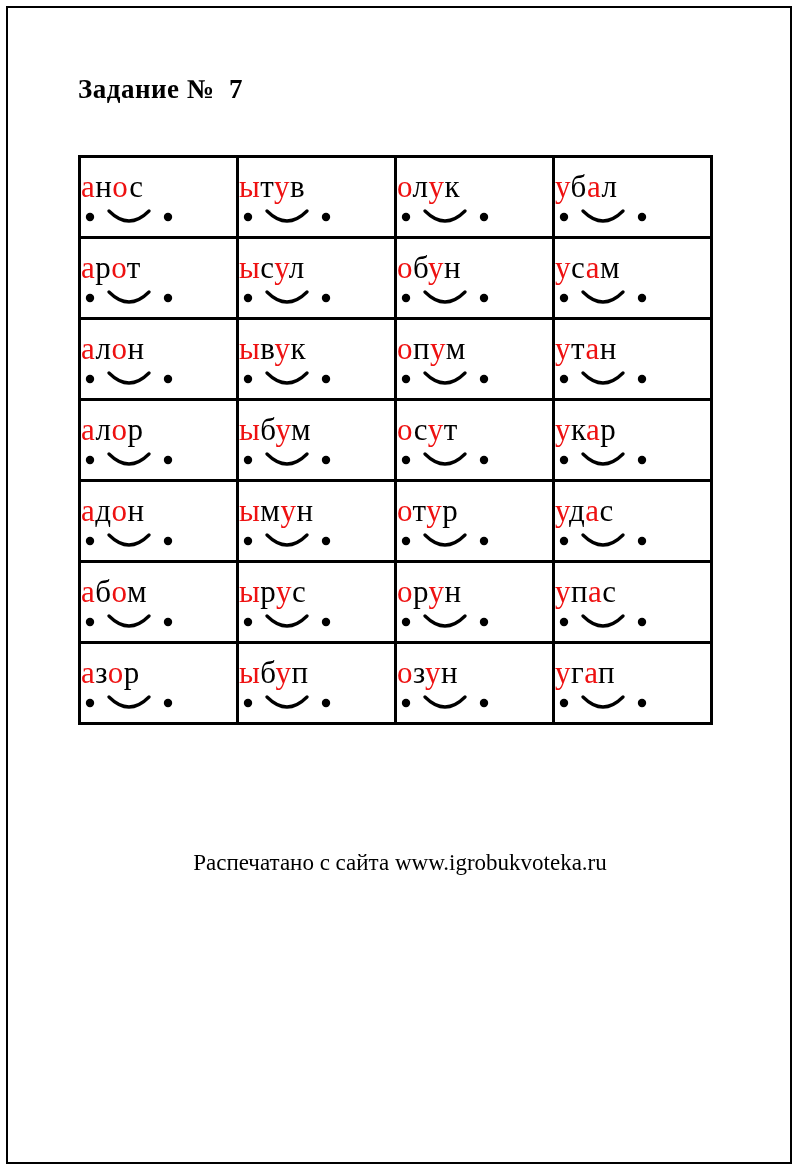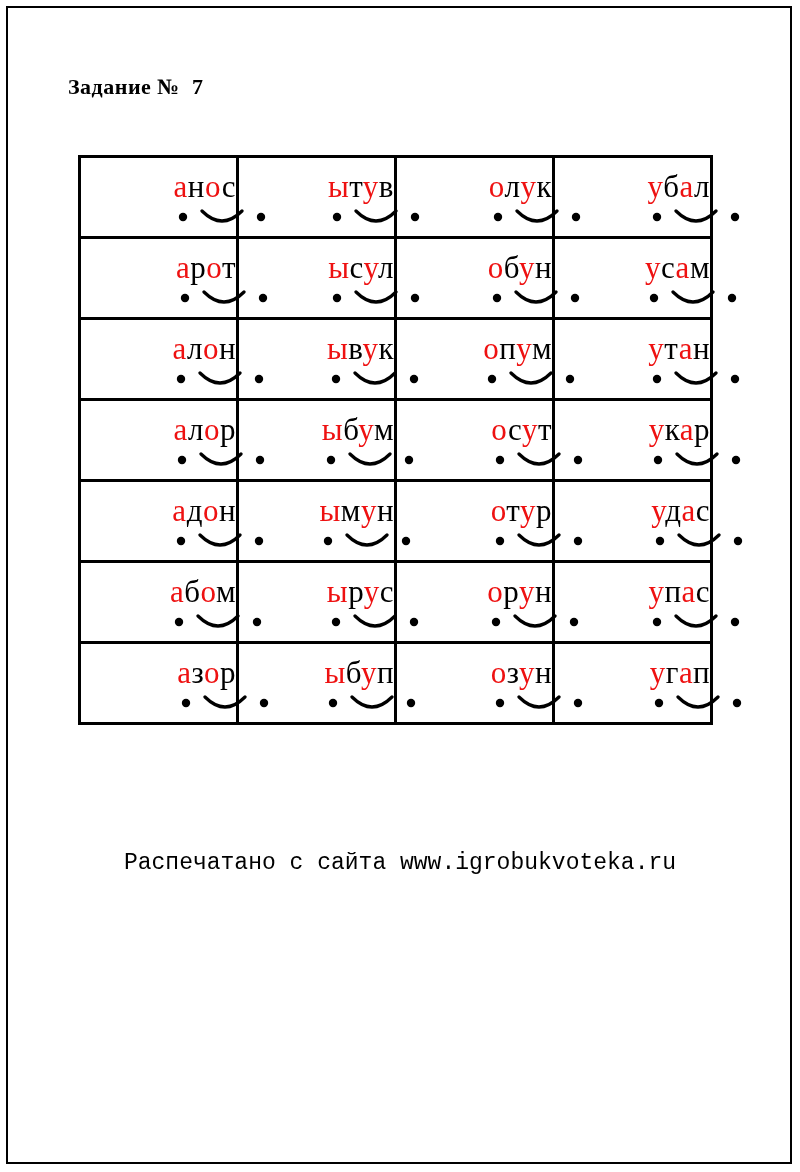--- a/index.html
+++ b/index.html
@@ -20,42 +20,42 @@
     left: 6px;
     top: 6px;
     width: 786px;
     height: 1158px;
     border: 2px solid #000000;
     box-sizing: border-box;
     pointer-events: none;
   }
   .title {
     position: absolute;
-    left: 68px;
+    left: 78px;
     top: 74px;
-    font-size: 22px;
+    font-size: 27px;
     font-weight: bold;
     letter-spacing: 0.5px;
     white-space: pre;
   }
   .grid {
     position: absolute;
     left: 78px;
     top: 155px;
     width: 620px;
     border-collapse: collapse;
     table-layout: fixed;
   }
   .grid td {
     border: 3px solid #000000;
     width: 155px;
     height: 78px;
     padding: 0;
     vertical-align: middle;
-    text-align: right;
+    text-align: left;
   }
   .cell-inner {
     position: relative;
     display: inline-block;
     line-height: 1;
     padding-bottom: 22px;
   }
   .word {
     font-size: 31px;
     letter-spacing: 0.5px;
@@ -78,21 +78,20 @@
     display: block;
     margin: 0 auto;
   }
   .footer {
     position: absolute;
     left: 0;
     right: 0;
     top: 850px;
     text-align: center;
     font-size: 23px;
-    font-family: Liberation Mono, monospace;
   }
 </style>
 </head>
 <body>
 
 <div class="page-border"></div>
 
 <div class="title">Задание №  7</div>
 
 <table class="grid">

